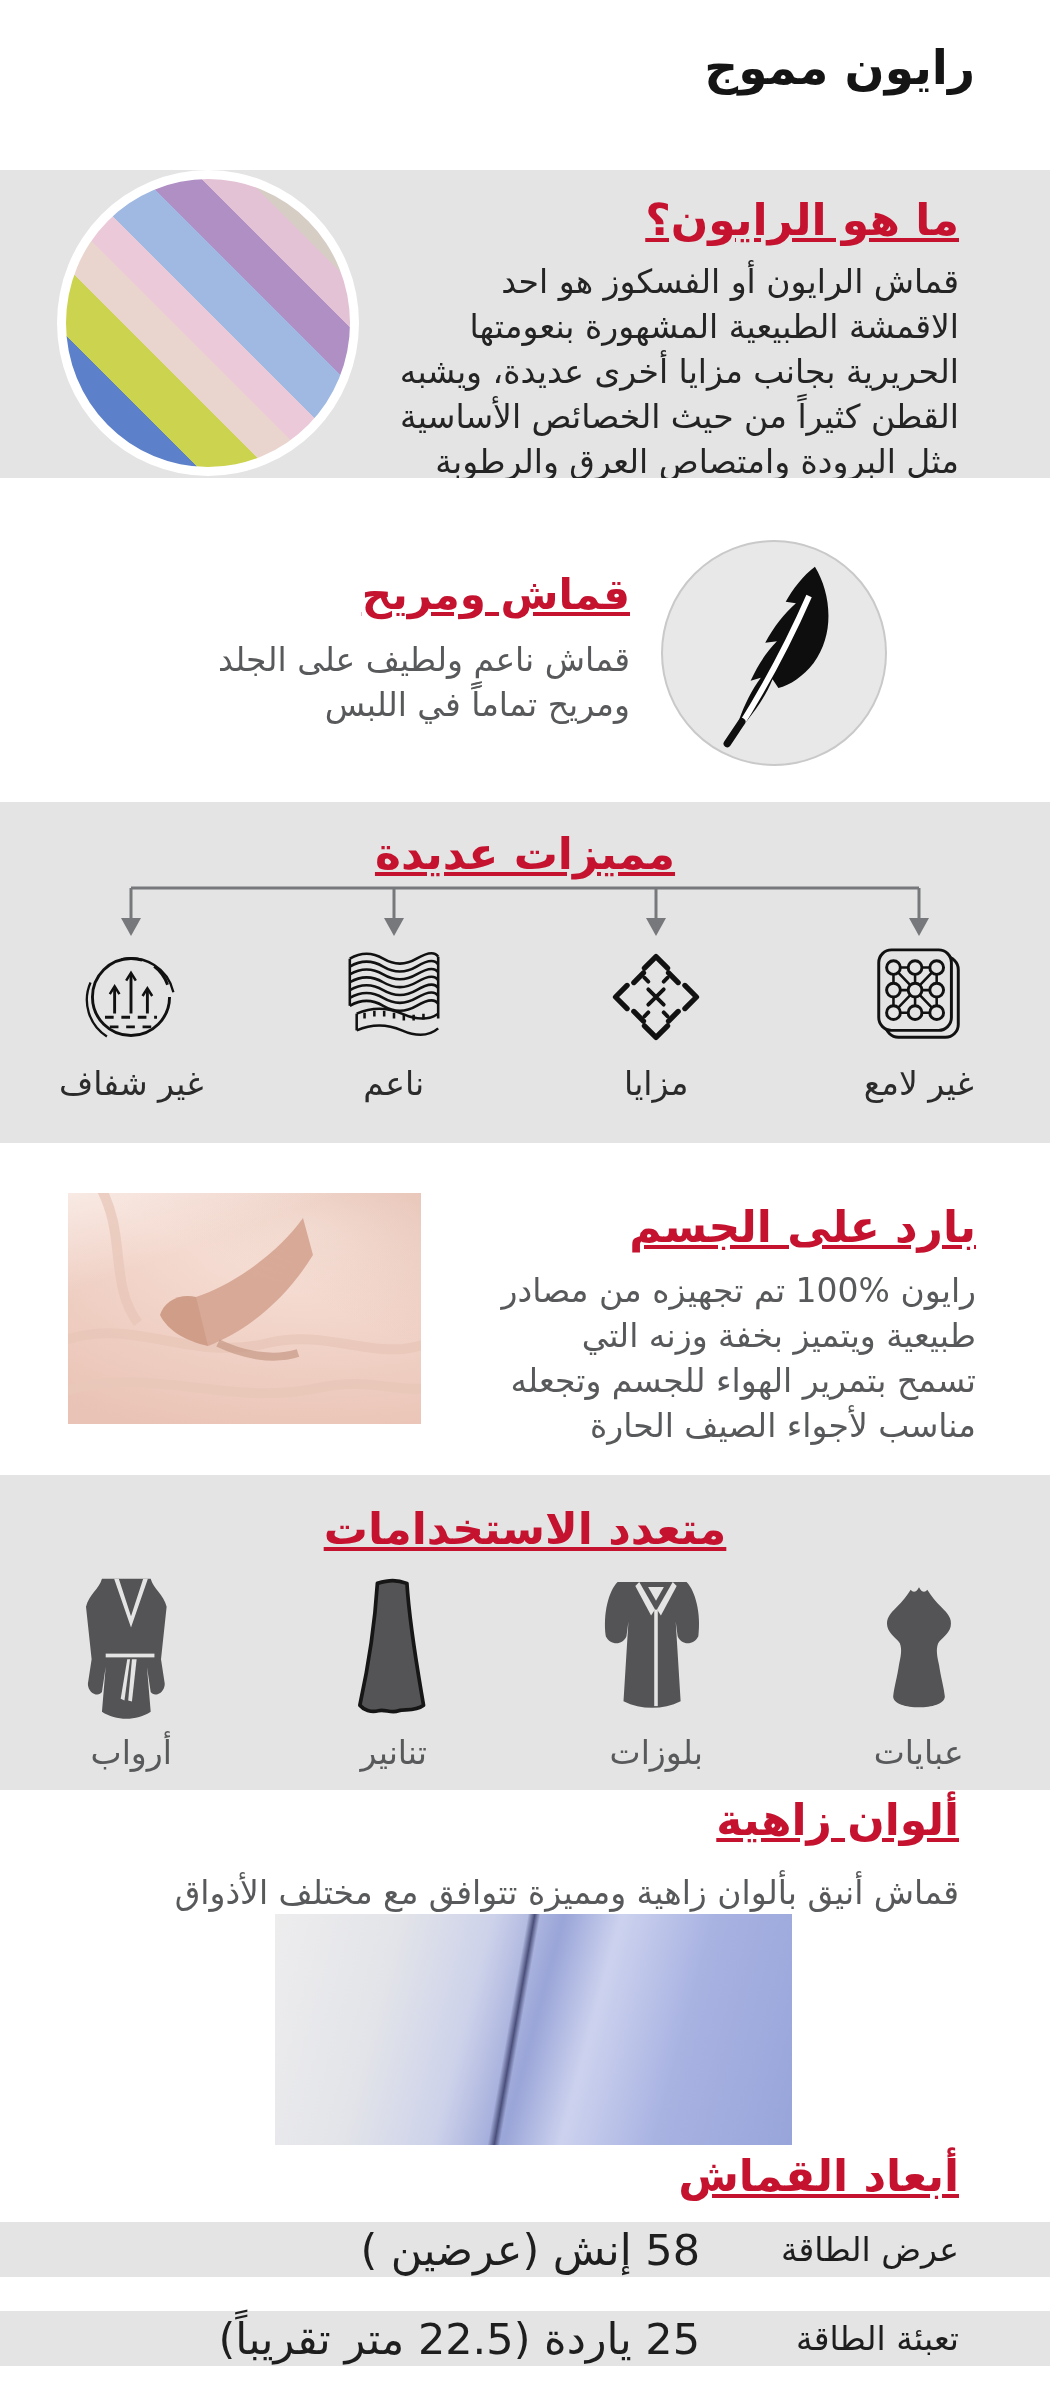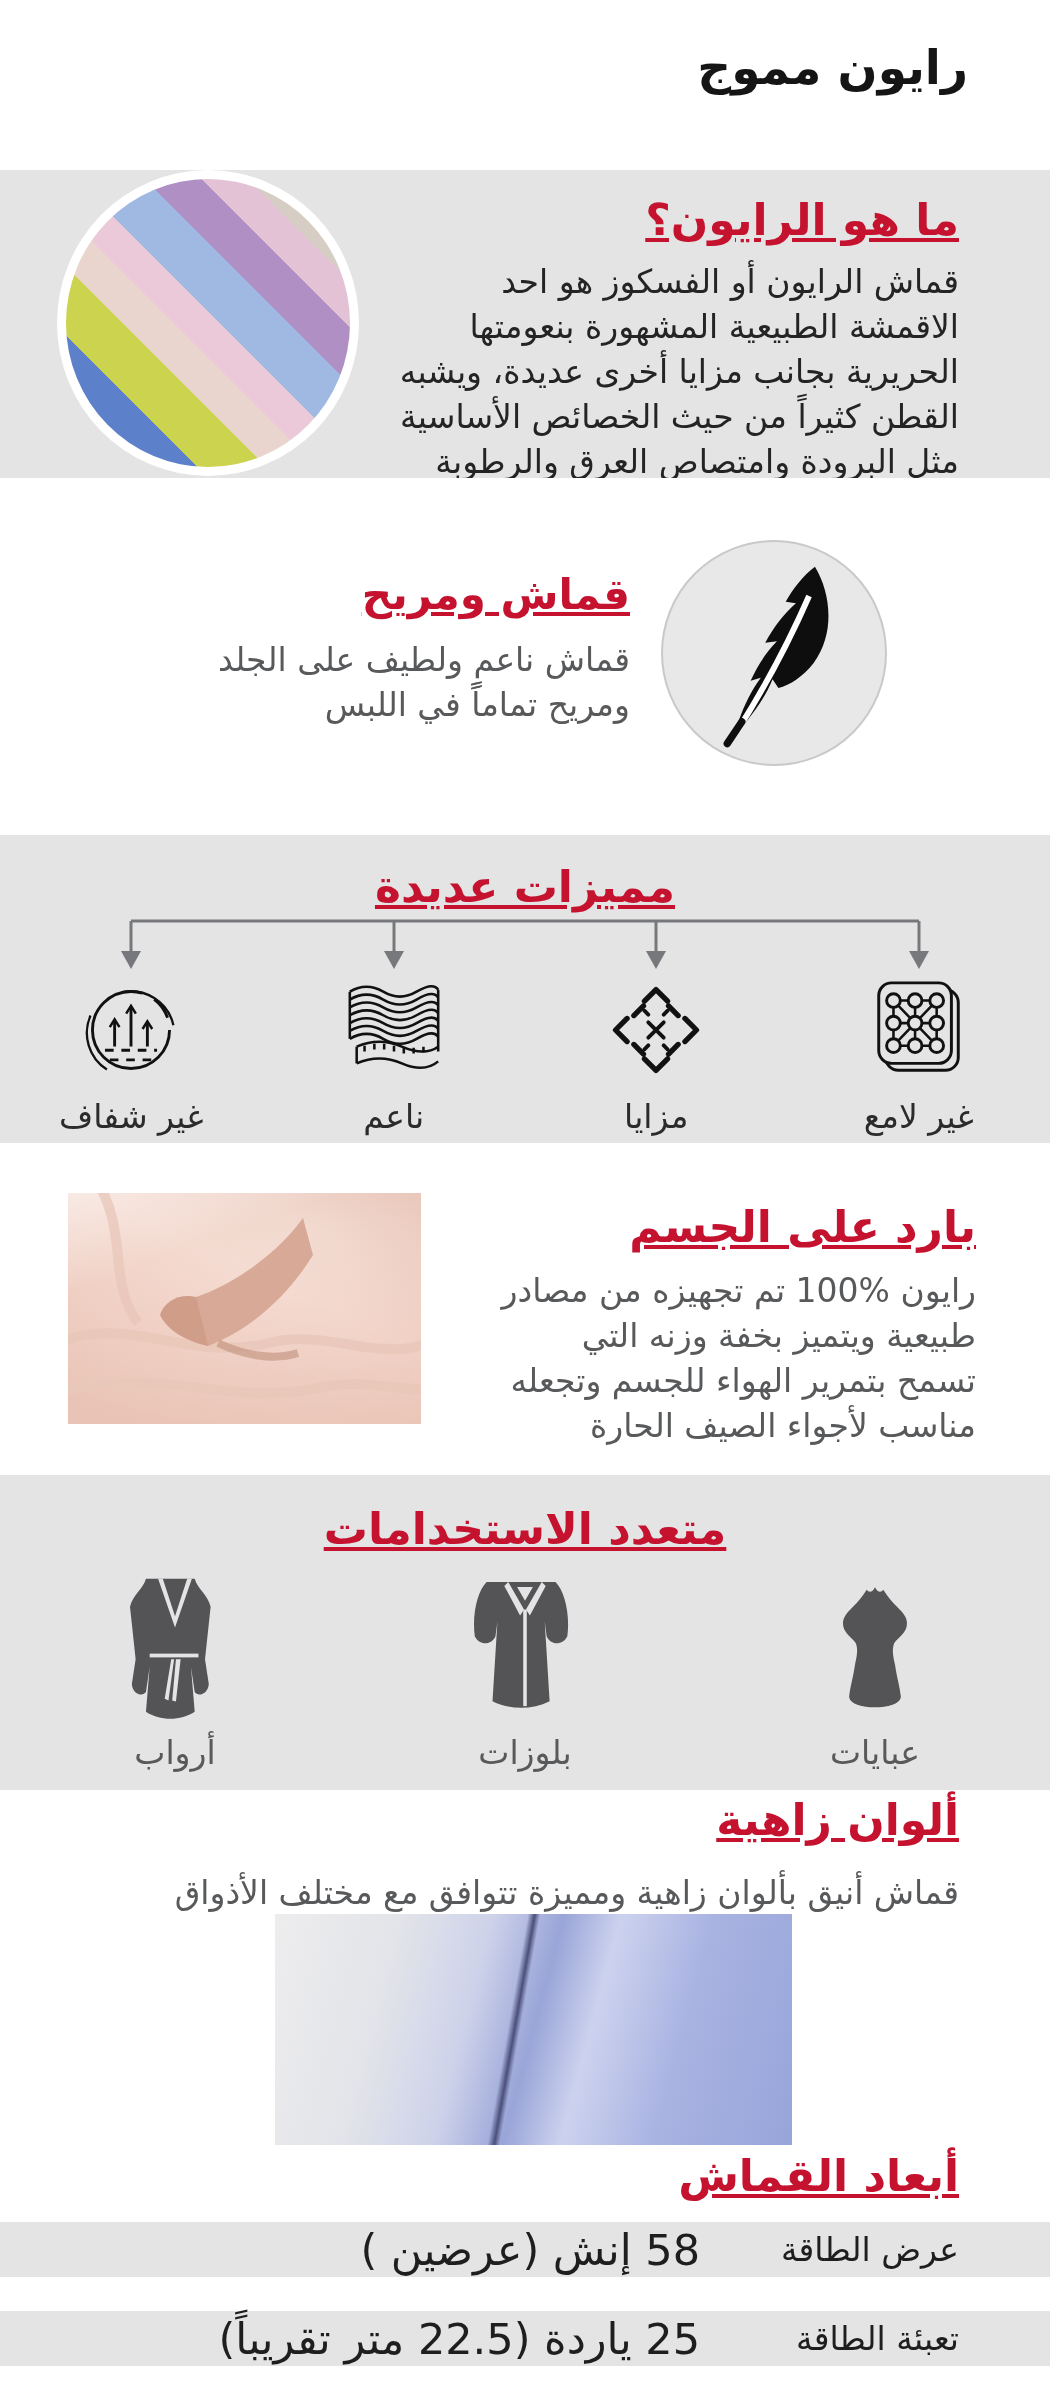--- a/index.html
+++ b/index.html
@@ -4,21 +4,21 @@
 <style>
   html,body{margin:0;padding:0;background:#ffffff;}
   .page{position:relative;width:1050px;height:2390px;background:#ffffff;
         font-family:"DejaVu Sans",sans-serif;direction:rtl;overflow:hidden;}
   .sec{position:absolute;left:0;width:1050px;}
   .gray{background:#E4E4E4;}
   .red-h{color:#C4122F;font-weight:bold;margin:0;text-decoration:underline;}
   .multiline{white-space:pre-line;}
 
   
-  #page-title{position:absolute;top:40px;right:82px;font-size:47px;font-weight:bold;color:#151515;margin:0;}
+  #page-title{position:absolute;top:40px;right:75px;font-size:47px;font-weight:bold;color:#151515;margin:0;}
 
   
   #sec-about{top:170px;height:308px;}
   .rolls-circle{position:absolute;left:57px;top:0px;width:302px;height:306px;border-radius:50%;
       border:9px solid #ffffff;box-sizing:border-box;
       background:linear-gradient(45deg,
         #2f3da0 0%,#2f3da0 11%,#5c80c9 11%,#5c80c9 23%,#ccd34f 23%,#ccd34f 35%,
         #e9d5cd 35%,#e9d5cd 44%,#ecc9d9 44%,#ecc9d9 52%,#9fb9e3 52%,#9fb9e3 64%,
         #b08fc4 64%,#b08fc4 74%,#e3c2d6 74%,#e3c2d6 82%,#d6cdc5 82%,#d6cdc5 90%,#8e97a4 90%);}
   .s1-text{position:absolute;right:91px;top:24px;text-align:right;}
@@ -28,21 +28,21 @@
   
   #sec-soft{top:478px;height:357px;background:#ffffff;}
   .feather-circle{position:absolute;right:163px;top:62px;width:226px;height:226px;border-radius:50%;
       background:#E9E8E8;border:2px solid #C9C9C9;box-sizing:border-box;
       display:flex;align-items:center;justify-content:center;}
   .s2-text{position:absolute;right:420px;top:92px;text-align:right;}
   .s2-text h2{font-size:42px;margin:0 0 18px 0;}
   .s2-text p{font-size:33px;line-height:45px;color:#58595B;margin:0;}
 
   
-  #sec-features{top:835px;height:363px;}
+  #sec-features{top:802px;height:363px;}
   #sec-features h2{font-size:44px;text-align:center;padding-top:26px;}
   .connector{position:absolute;top:84px;left:0;}
   .icons-row{position:absolute;top:140px;left:0;width:1050px;display:flex;}
   .feat{flex:1;display:flex;flex-direction:column;align-items:center;}
   .feat .ic{height:108px;display:flex;align-items:flex-end;justify-content:center;}
   .feat .lbl{margin-top:14px;font-size:33px;color:#2B2B2B;}
 
   
   #sec-cool{top:1143px;height:332px;background:#ffffff;}
   .pink-photo{position:absolute;left:68px;top:50px;width:353px;height:231px;overflow:hidden;
@@ -274,20 +274,29 @@
               <polygon points="82,8 66,36 70,42 86,12"></polygon>
               <polygon points="57,13 73,13 65,27"></polygon>
               <rect x="63.2" y="36" width="3.6" height="98"></rect>
             </g>
           </svg>
         </span>
         <span class="lbl">بلوزات</span>
       </div>
       <div class="use">
         <span class="ic">
+          <svg width="120" height="150" viewBox="0 0 130 160">
+            <path fill="#545456" stroke="#161616" stroke-width="4" stroke-linejoin="round" d="M47 10 C60 6 68 6 79 10 C82 58 92 112 97 142 C88 149 76 146 70 148
+                C62 151 55 146 48 148 C40 150 32 147 28 142 C35 110 44 58 47 10 Z"></path>
+          </svg>
+        </span>
+        <span class="lbl">تنانير</span>
+      </div>
+      <div class="use">
+        <span class="ic">
           <svg width="122" height="150" viewBox="0 0 130 160">
             <path fill="#545456" d="M44 6 L86 6 C89 17 100 23 103 36 L97 92 L101 118
               C101 128 90 133 86 127 L82 100 L86 148 C71 158 49 158 34 148 L38 100 L34 127
               C30 133 19 128 19 118 L23 92 L17 36 C20 23 31 17 34 6 L44 6 Z"></path>
             <g fill="#E4E4E4">
               <polygon points="47,6 65,58 83,6 78,6 65,46 52,6"></polygon>
               <rect x="38" y="86" width="52" height="4"></rect>
               <polygon points="61,92 54,134 58,136 64,92"></polygon>
               <polygon points="66,92 62,136 66,137 71,92"></polygon>
             </g>

